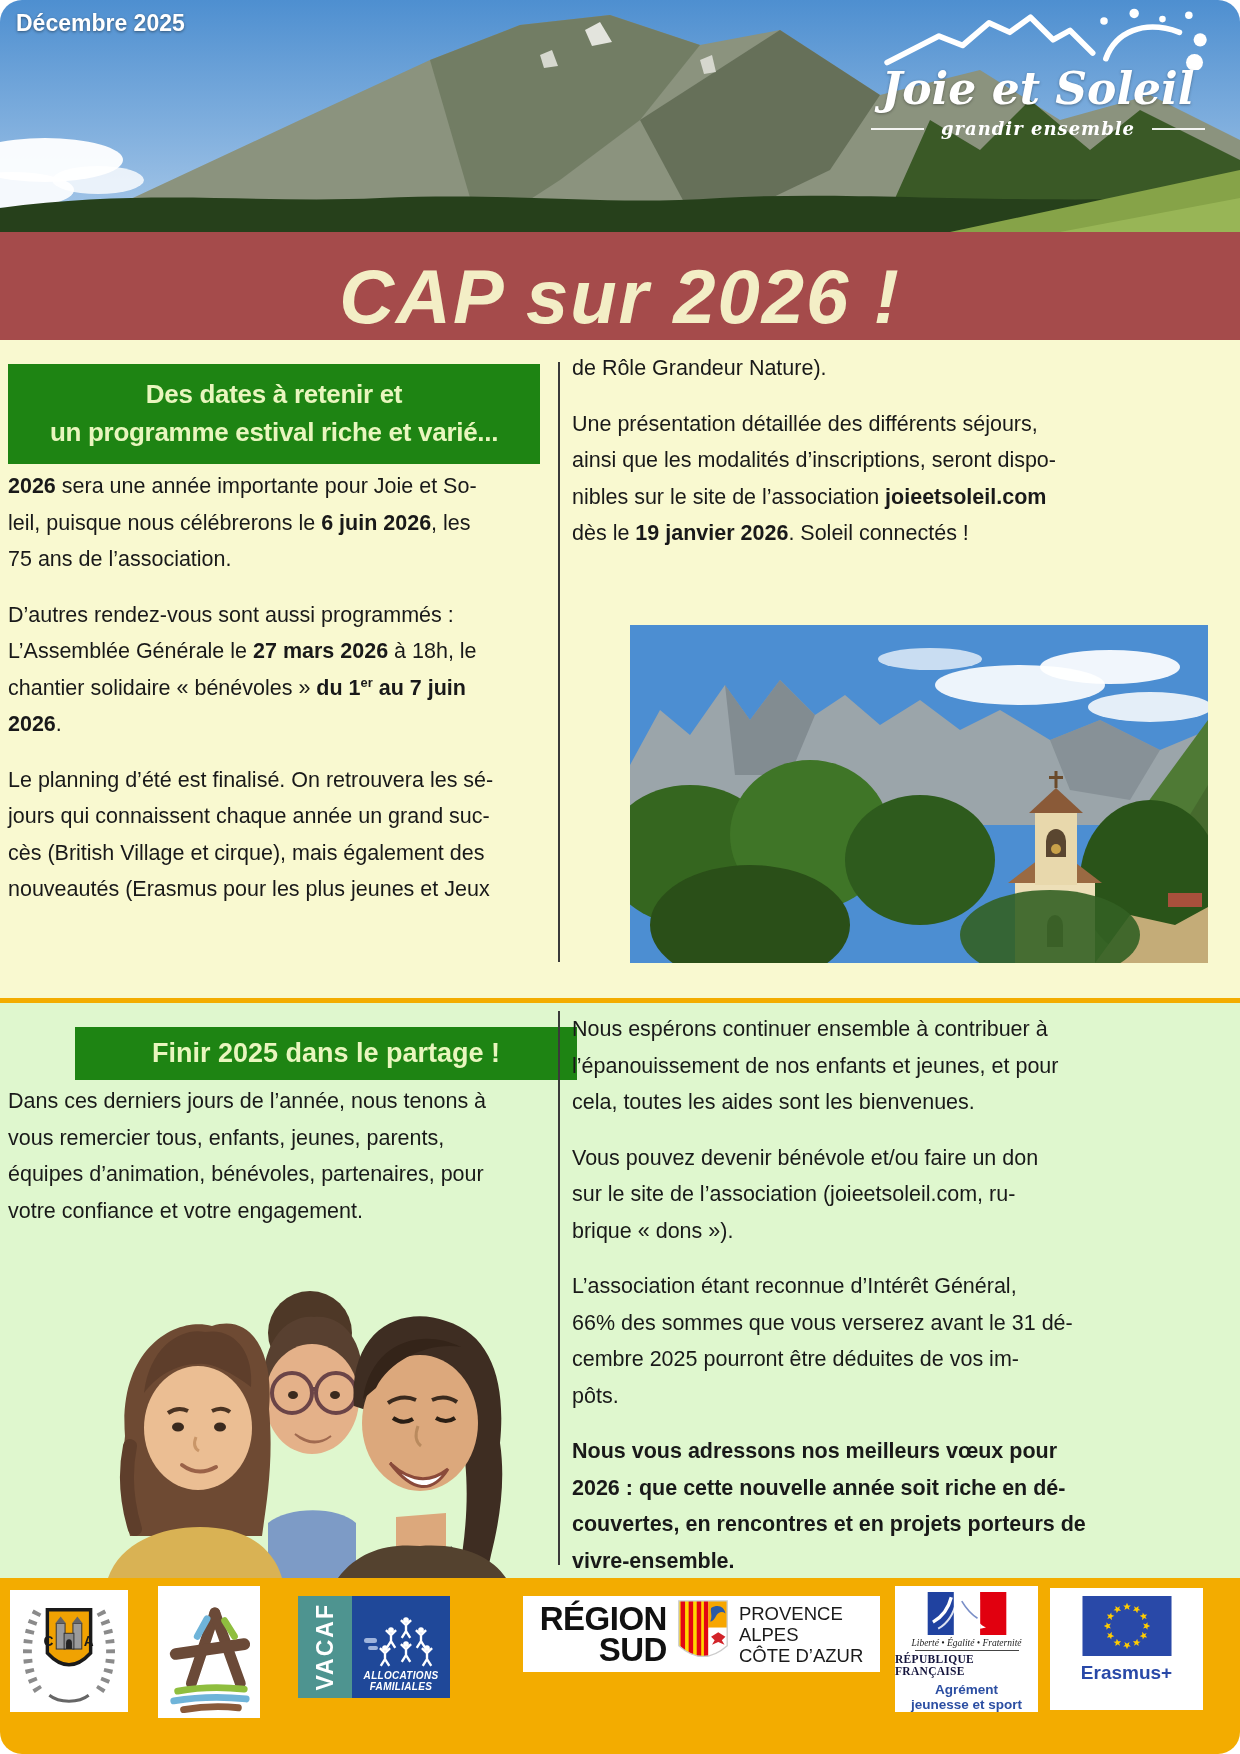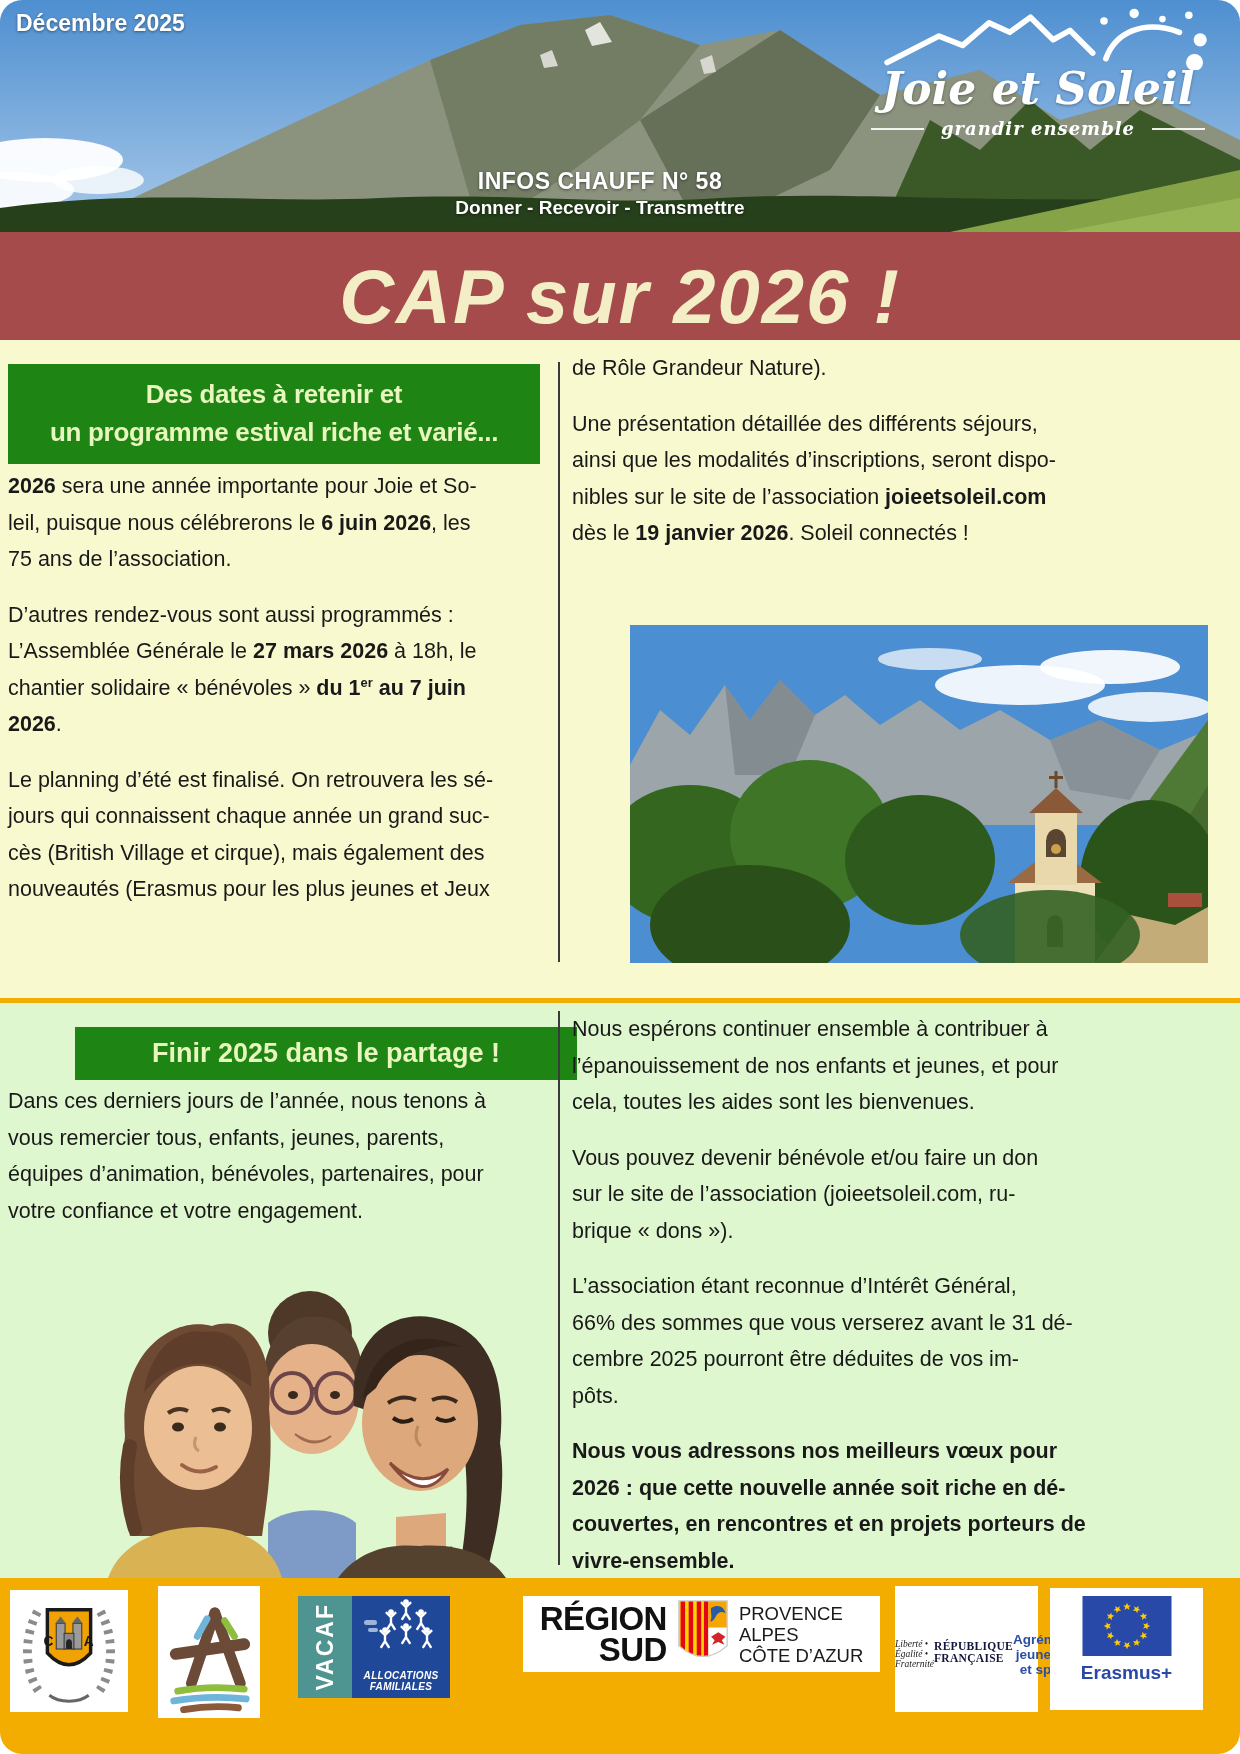--- a/index.html
+++ b/index.html
@@ -52,25 +52,25 @@
   .people{position:absolute;left:90px;top:218px;width:420px;height:357px;display:block;}
   .orange-rule{height:5px;background:#F3AC00;}
 
   
   .partners{position:relative;width:1240px;height:176px;background:#F3AC00;}
   .card{position:absolute;background:#fff;display:flex;align-items:center;justify-content:center;}
   .c-blason{left:10px;top:12px;width:118px;height:122px;}
   .c-dept{left:158px;top:8px;width:102px;height:132px;}
   .c-vacaf{left:298px;top:18px;width:152px;height:102px;background:transparent;align-items:stretch;}
   .c-region{left:523px;top:18px;width:357px;height:76px;gap:10px;}
-  .c-rf{left:895px;top:8px;width:143px;height:126px;flex-direction:row;justify-content:flex-start;padding-top:6px;box-sizing:border-box;}
+  .c-rf{left:895px;top:8px;width:143px;height:126px;flex-direction:column;justify-content:center;padding-top:6px;box-sizing:border-box;}
   .c-erasmus{left:1050px;top:10px;width:153px;height:122px;flex-direction:column;justify-content:flex-start;padding-top:8px;box-sizing:border-box;}
   .vacaf-teal{width:54px;background:#4E9490;display:flex;align-items:center;justify-content:center;}
   .vacaf-v{writing-mode:vertical-rl;transform:rotate(180deg);color:#fff;font-weight:bold;font-size:23px;letter-spacing:2px;}
-  .vacaf-blue{flex:1;background:#1F4899;color:#fff;display:flex;flex-direction:column;align-items:center;justify-content:space-between;padding-bottom:6px;}
+  .vacaf-blue{flex:1;background:#1F4899;color:#fff;display:flex;flex-direction:column;align-items:center;justify-content:flex-end;padding-bottom:6px;}
   .vacaf-al{font-size:10px;font-style:italic;font-weight:bold;text-align:center;line-height:11px;letter-spacing:.3px;}
   .region-t1{text-align:right;font-weight:bold;font-size:33px;line-height:31px;color:#111;letter-spacing:-0.5px;}
   .region-t2{font-size:18.5px;line-height:21px;color:#1A1A1A;font-weight:500;}
   .rf-motto{font-family:"Liberation Serif",serif;font-style:italic;font-size:9.5px;color:#222;margin-top:3px;}
   .rf-rule{width:104px;height:1px;background:#444;margin:2px 0;}
   .rf-title{font-family:"Liberation Serif",serif;font-size:11.5px;font-weight:bold;color:#14143C;letter-spacing:.3px;}
   .rf-sub{color:#2B4EA2;font-weight:bold;font-size:13.5px;line-height:15px;text-align:center;margin-top:5px;}
   .erasmus-label{font-size:19px;color:#2949A8;font-weight:600;margin-top:6px;}
 </style>
 </head>
@@ -120,24 +120,20 @@
         </g>
       </svg>
       <div class="logo-title">Joie et Soleil</div>
       <div class="logo-sub">
         <span class="l"></span>
         <span class="t">grandir ensemble</span>
         <span class="l"></span>
       </div>
     </div>
 
-    <div class="hero-issue">
-      <div class="issue-title">INFOS CHAUFF  N° 58</div>
-      <div class="issue-tag">Donner - Recevoir - Transmettre</div>
-    </div>
   </header>
 
   <div class="banner">
     <span class="banner-text">CAP sur 2026 !</span>
   </div>
 
   <section class="s1">
     <div class="green-box box1">
       <div>Des dates à retenir et</div>
       <div>un programme estival riche et varié...</div>

